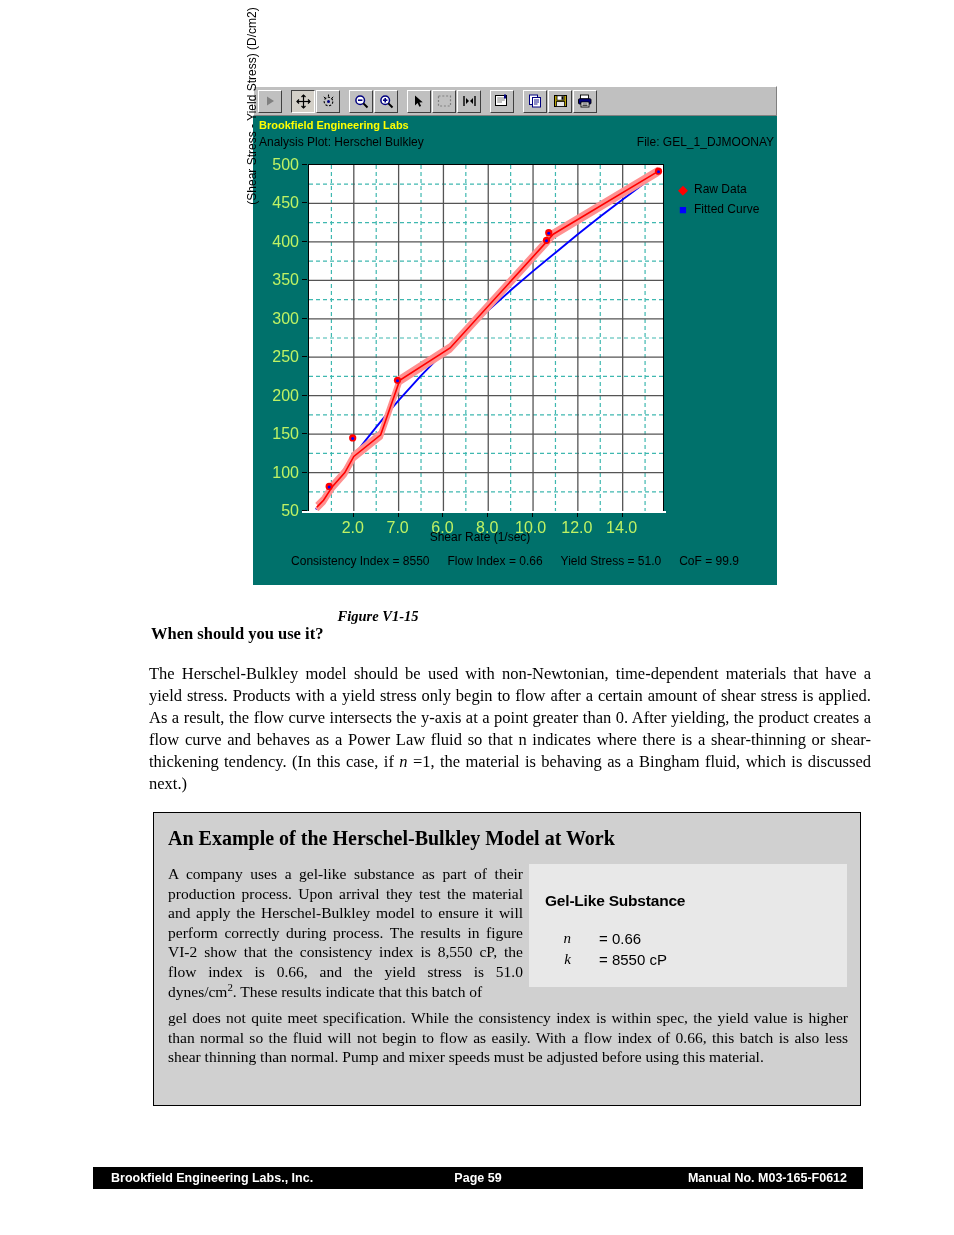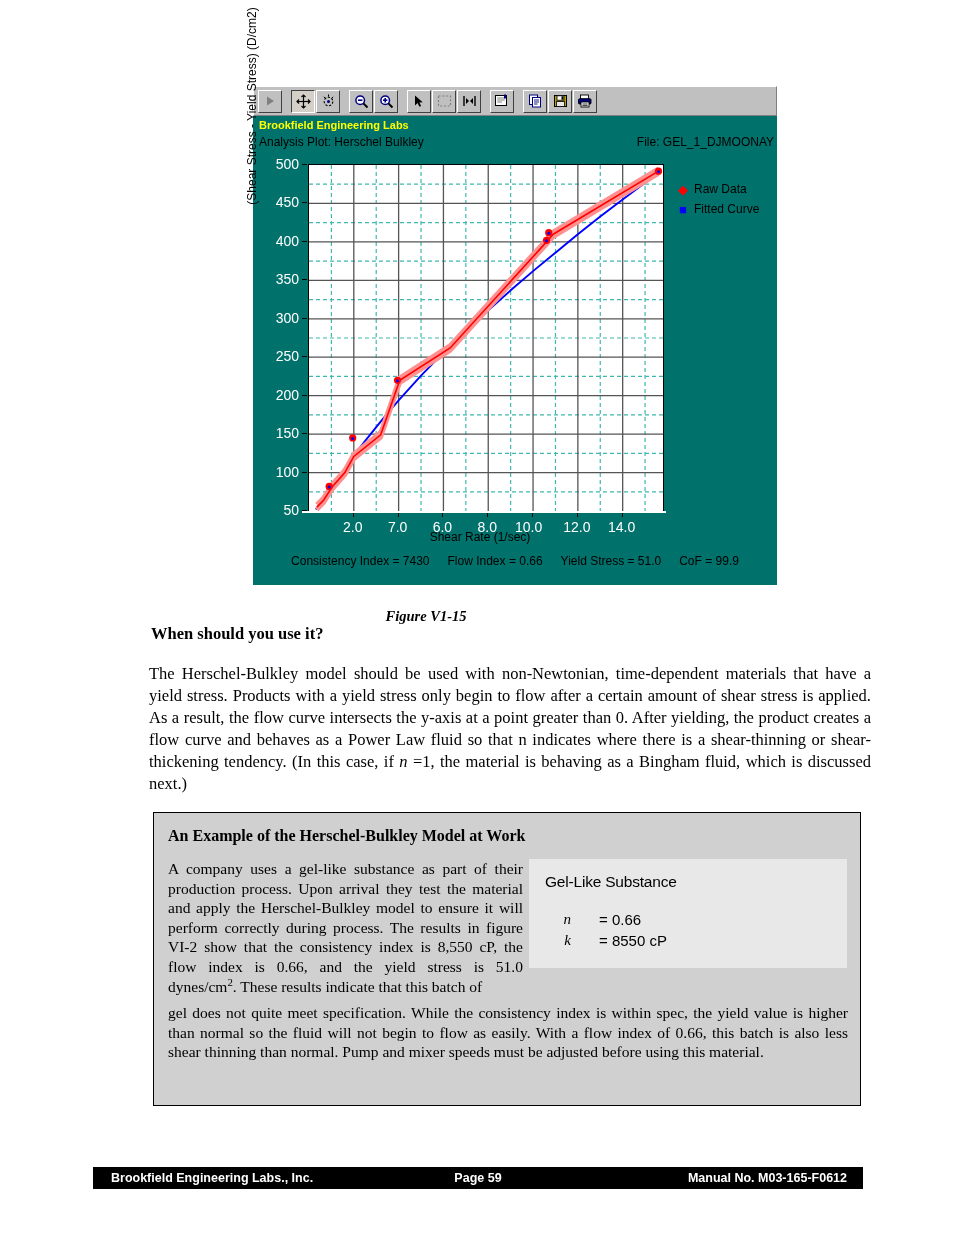--- a/index.html
+++ b/index.html
@@ -102,22 +102,22 @@
     height: 348px;
     background: #ffffff;
     border: 1px solid #000000;
     box-sizing: border-box;
   }
   #chart-svg { display: block; }
 
   .axis-tick-label {
     position: absolute;
     font-family: "Liberation Sans", sans-serif;
-    font-size: 14px;
-    color: #ffffff;
+    font-size: 16px;
+    color: #bef264;
     white-space: nowrap;
   }
   #y-axis-title {
     position: absolute;
     left: -8px;
     top: 140px;
     width: 240px;
     transform: rotate(-90deg);
     transform-origin: left top;
     font-family: "Liberation Sans", sans-serif;
@@ -162,21 +162,20 @@
   
   #figure-caption {
     position: absolute;
     left: 0; top: 608px;
     width: 756px;
     text-align: center;
     font-family: "Liberation Serif", serif;
     font-style: italic;
     font-weight: bold;
     font-size: 14.5px;
-    padding-left: 48px;
   }
   #section-heading {
     position: absolute;
     left: 151px; top: 624px;
     font-family: "Liberation Serif", serif;
     font-weight: bold;
     font-size: 16.5px;
   }
   #body-paragraph {
     position: absolute;
@@ -196,45 +195,46 @@
     width: 708px;
     height: 294px;
     background: #d0d0d0;
     border: 1.5px solid #000;
     box-sizing: border-box;
     padding: 14px 12px 10px 14px;
   }
   #example-title {
     font-family: "Liberation Serif", serif;
     font-weight: bold;
-    font-size: 16px;
+    font-size: 20px;
     margin-bottom: 14px;
   }
   #example-left {
     float: left;
     width: 355px;
     font-family: "Liberation Serif", serif;
     font-size: 15.5px;
     line-height: 1.26;
     text-align: justify;
   }
   #param-card {
     float: right;
     width: 318px;
     background: #e8e8e8;
     padding: 14px 16px 16px 16px;
     box-sizing: border-box;
     margin-right: 1px;
   }
   #param-card-title {
     font-family: "Liberation Sans", sans-serif;
-    font-weight: normal;
+    font-weight: bold;
     font-size: 15.5px;
     margin-bottom: 18px;
     letter-spacing: -0.2px;
+    margin-top: 14px;
   }
   .param-row {
     font-family: "Liberation Sans", sans-serif;
     font-size: 15px;
     line-height: 1.42;
     display: flex;
   }
   .param-sym {
     width: 26px;
     text-align: right;
@@ -493,21 +493,21 @@
       <div class="legend-row">
         <span class="legend-marker" style="color: rgb(255, 0, 0);">◆</span>
         <span class="legend-label">Raw Data</span>
       </div>
       <div class="legend-row">
         <span class="legend-marker" style="color: rgb(0, 0, 255);">■</span>
         <span class="legend-label">Fitted Curve</span>
       </div>
     </div>
 
-  <div id="stats-bar"><span>Consistency Index = 7430</span><span>Flow Index = 0.66</span><span>Yield Stress = 51.0</span><span>CoF = 99.9</span></div>
+  <div id="stats-bar"><span>Consistency Index = 8550</span><span>Flow Index = 0.66</span><span>Yield Stress = 51.0</span><span>CoF = 99.9</span></div>
 </div>
 
 <div id="figure-caption">Figure V1-15</div>
 <div id="section-heading">When should you use it?</div>
 
 <div id="body-paragraph"><span>The Herschel-Bulkley model should be used with non-Newtonian, time-dependent materials that have a yield stress.  Products with a yield stress only begin to flow after a certain amount of shear stress is applied.  As a result, the flow curve intersects the y-axis at a point greater than 0.  After yielding, the product creates a flow curve and behaves as a Power Law fluid so that n indicates where there is a shear-thinning or shear-thickening tendency.  (In this case, if </span><i>n</i><span> =1, the material is behaving as a Bingham fluid, which is discussed next.)</span></div>
 
 <div id="example-box">
   <div id="example-title">An Example of the Herschel-Bulkley Model at Work</div>
 

